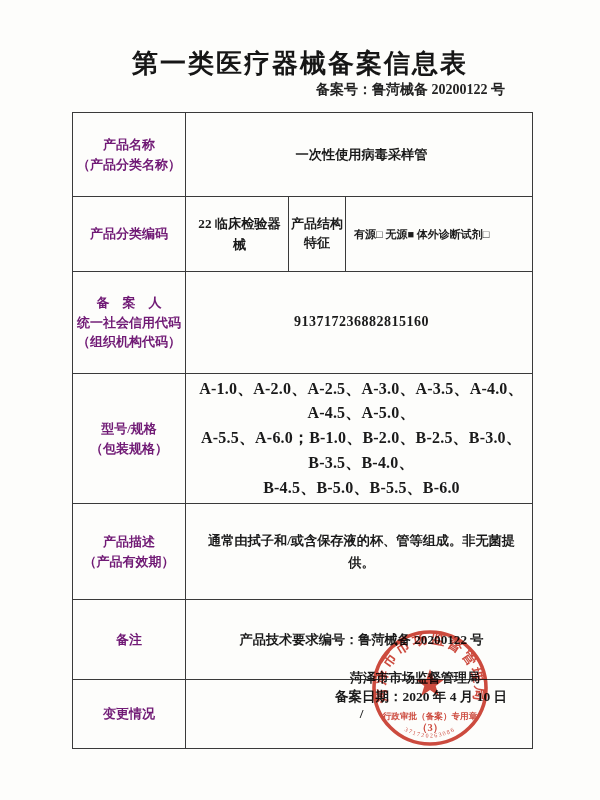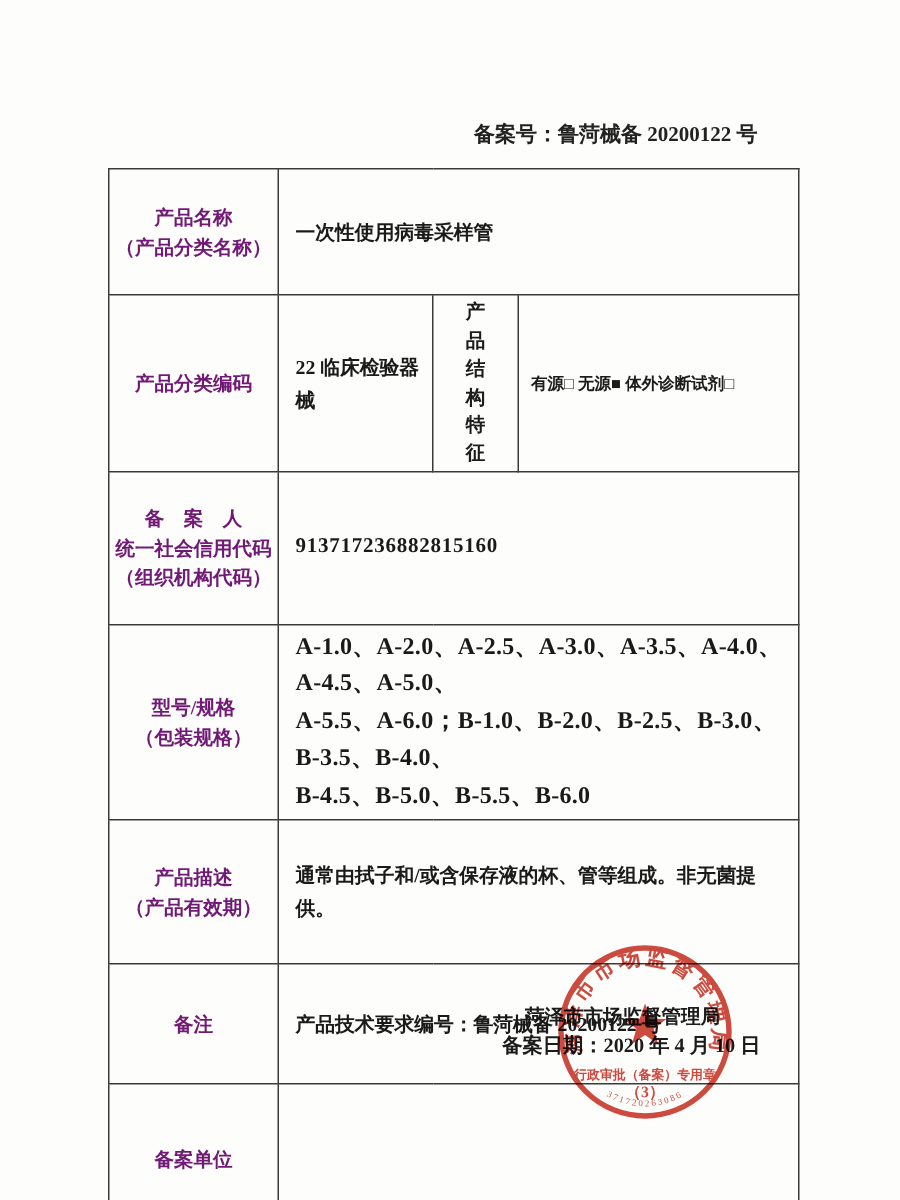--- a/index.html
+++ b/index.html
@@ -26,24 +26,24 @@
   table.info td{
     border:1.6px solid #3a3a3a;vertical-align:middle;
     overflow:hidden;
   }
   .lbl{
     text-align:center;font-weight:700;font-size:13px;line-height:1.5;
     white-space:pre-line;padding:18px 3px;color:#701a75;
   }
   .val{
     font-size:13.2px;font-weight:600;line-height:1.6;
-    padding:2px 6px 2px 11px;white-space:pre-line;color:#1a1a1a;
+    padding:2px 6px 2px 11px;white-space:pre-line;color:#1a1a1a;text-align:center;
   }
   .val-models{font-size:16px;letter-spacing:0.2px;line-height:1.55;}
-  .feat-lbl{text-align:center;font-weight:700;font-size:13px;line-height:1.45;padding:2px 18px;}
+  .feat-lbl{text-align:center;font-weight:700;font-size:13px;line-height:1.45;padding:2px 2px;}
   .feat-val{font-size:11px;font-weight:700;white-space:nowrap;padding:2px 2px 2px 8px;}
   .code-val{font-size:14px;letter-spacing:0.5px;}
   
   .r1 td{height:47px;} .r2 td{height:38px;} .r3 td{height:35px;}
   .r4 td{height:65px;} .r5 td{height:36px;} .r6 td{height:36px;}
   .r7 td{height:93px;} .r8 td{height:59px;} .r9 td{height:40px;}
   .r10 td{height:38px;} .r11 td{height:43px;} .r12 td{height:63px;}
   .r13 td{height:32px;}
   
   .authority-line{
@@ -58,20 +58,21 @@
   .seal{
     position:absolute;left:364px;top:622px;width:132px;height:132px;
     mix-blend-mode:multiply;opacity:0.9;
   }
 </style>
 </head>
 <body>
 
 <div class="page">
 
+  <div class="doc-title">第一类医疗器械备案信息表</div>
   <div class="record-no">备案号：鲁菏械备 20200122 号</div>
 
   <table class="info">
     <colgroup>
         <col style="width:113px">
         <col style="width:103px">
         <col style="width:57px">
         <col style="width:187px">
       </colgroup>
     <tbody>
@@ -101,24 +102,20 @@
     </tr>
     <tr class="r8">
       <td class="lbl">产品描述
 （产品有效期）</td>
       <td class="val" colspan="3">通常由拭子和/或含保存液的杯、管等组成。非无菌提供。</td>
     </tr>
     <tr class="r11">
       <td class="lbl">备注</td>
       <td class="val" colspan="3">产品技术要求编号：鲁菏械备 20200122 号</td>
     </tr>
-    <tr class="r12">
-      <td class="lbl">备案单位</td>
-      <td class="val" colspan="3"></td>
-    </tr>
     <tr class="r13">
       <td class="lbl">变更情况</td>
       <td class="val" colspan="3">/</td>
     </tr>
   </tbody>
     </table>
 
   <div class="authority-line">菏泽市市场监督管理局</div>
   <div class="date-line">备案日期：2020 年 4 月 10 日</div>
 

